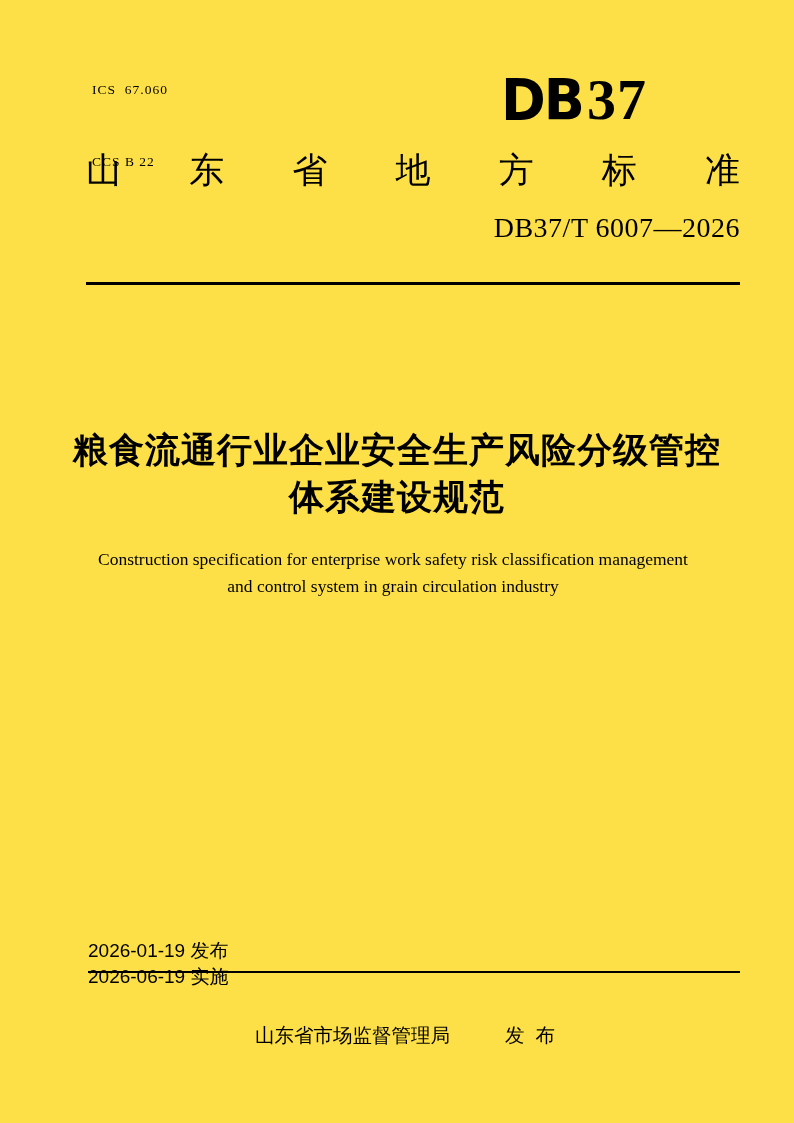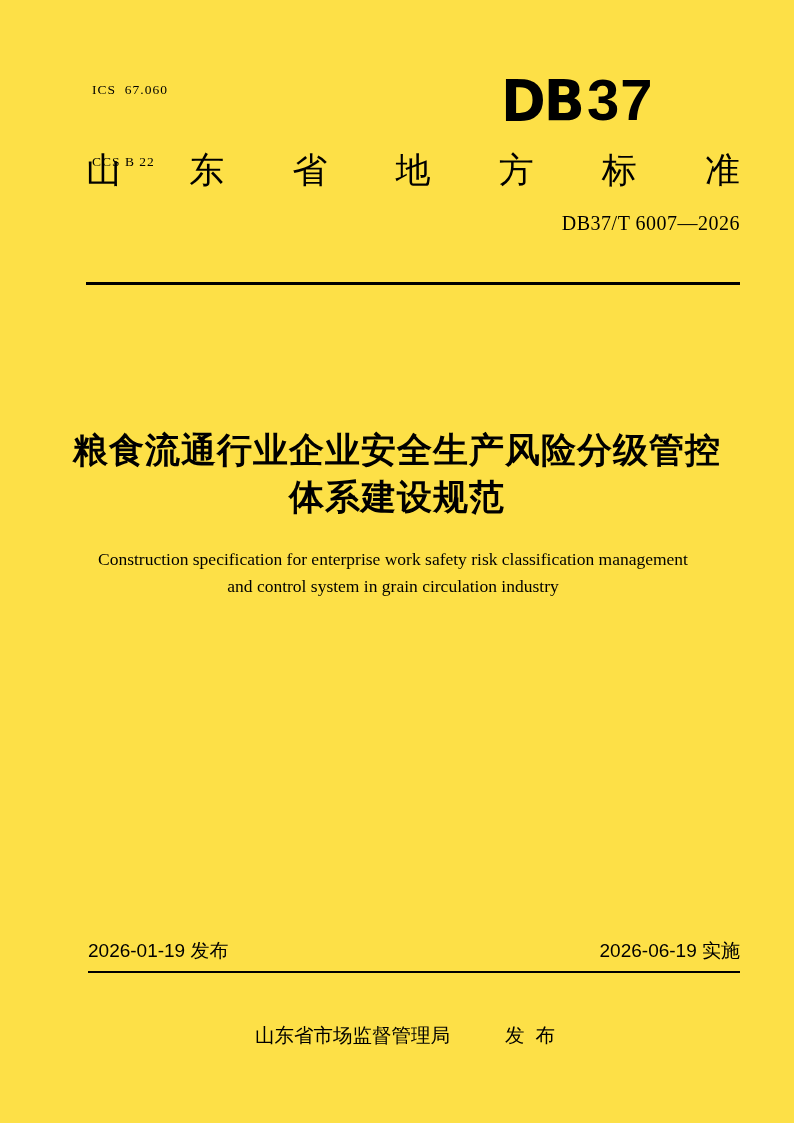--- a/index.html
+++ b/index.html
@@ -37,21 +37,21 @@
     white-space: nowrap;
   }
   .logo-db {
     font-family: "DejaVu Sans", sans-serif;
     font-weight: 900;
     font-size: 54px;
     letter-spacing: -2px;
     transform: scaleY(1.05);
   }
   .logo-num {
-    font-family: Liberation Sans, sans-serif;
+    font-family: Liberation Serif, serif;
     font-weight: 700;
     font-size: 58px;
     letter-spacing: 1px;
     margin-left: 4px;
   }
 
   
   .standard-name {
     position: absolute;
     left: 86px;
@@ -63,21 +63,21 @@
     font-weight: 500;
     line-height: 44px;
   }
 
   
   .standard-number {
     position: absolute;
     right: 54px;
     top: 212px;
     font-family: "Liberation Serif", serif;
-    font-size: 20px;
+    font-size: 28px;
     letter-spacing: 0.5px;
     white-space: pre;
   }
 
   .rule-top {
     position: absolute;
     left: 86px;
     right: 54px;
     top: 282px;
     height: 2.5px;
@@ -114,20 +114,21 @@
   .dates-row {
     position: absolute;
     left: 88px;
     right: 54px;
     top: 938px;
     display: flex;
     justify-content: space-between;
     font-size: 19px;
     font-weight: 500;
     white-space: pre;
+    flex-direction: column;
   }
 
   .rule-bottom {
     position: absolute;
     left: 88px;
     right: 54px;
     top: 971px;
     height: 2px;
     background: #000;
   }

